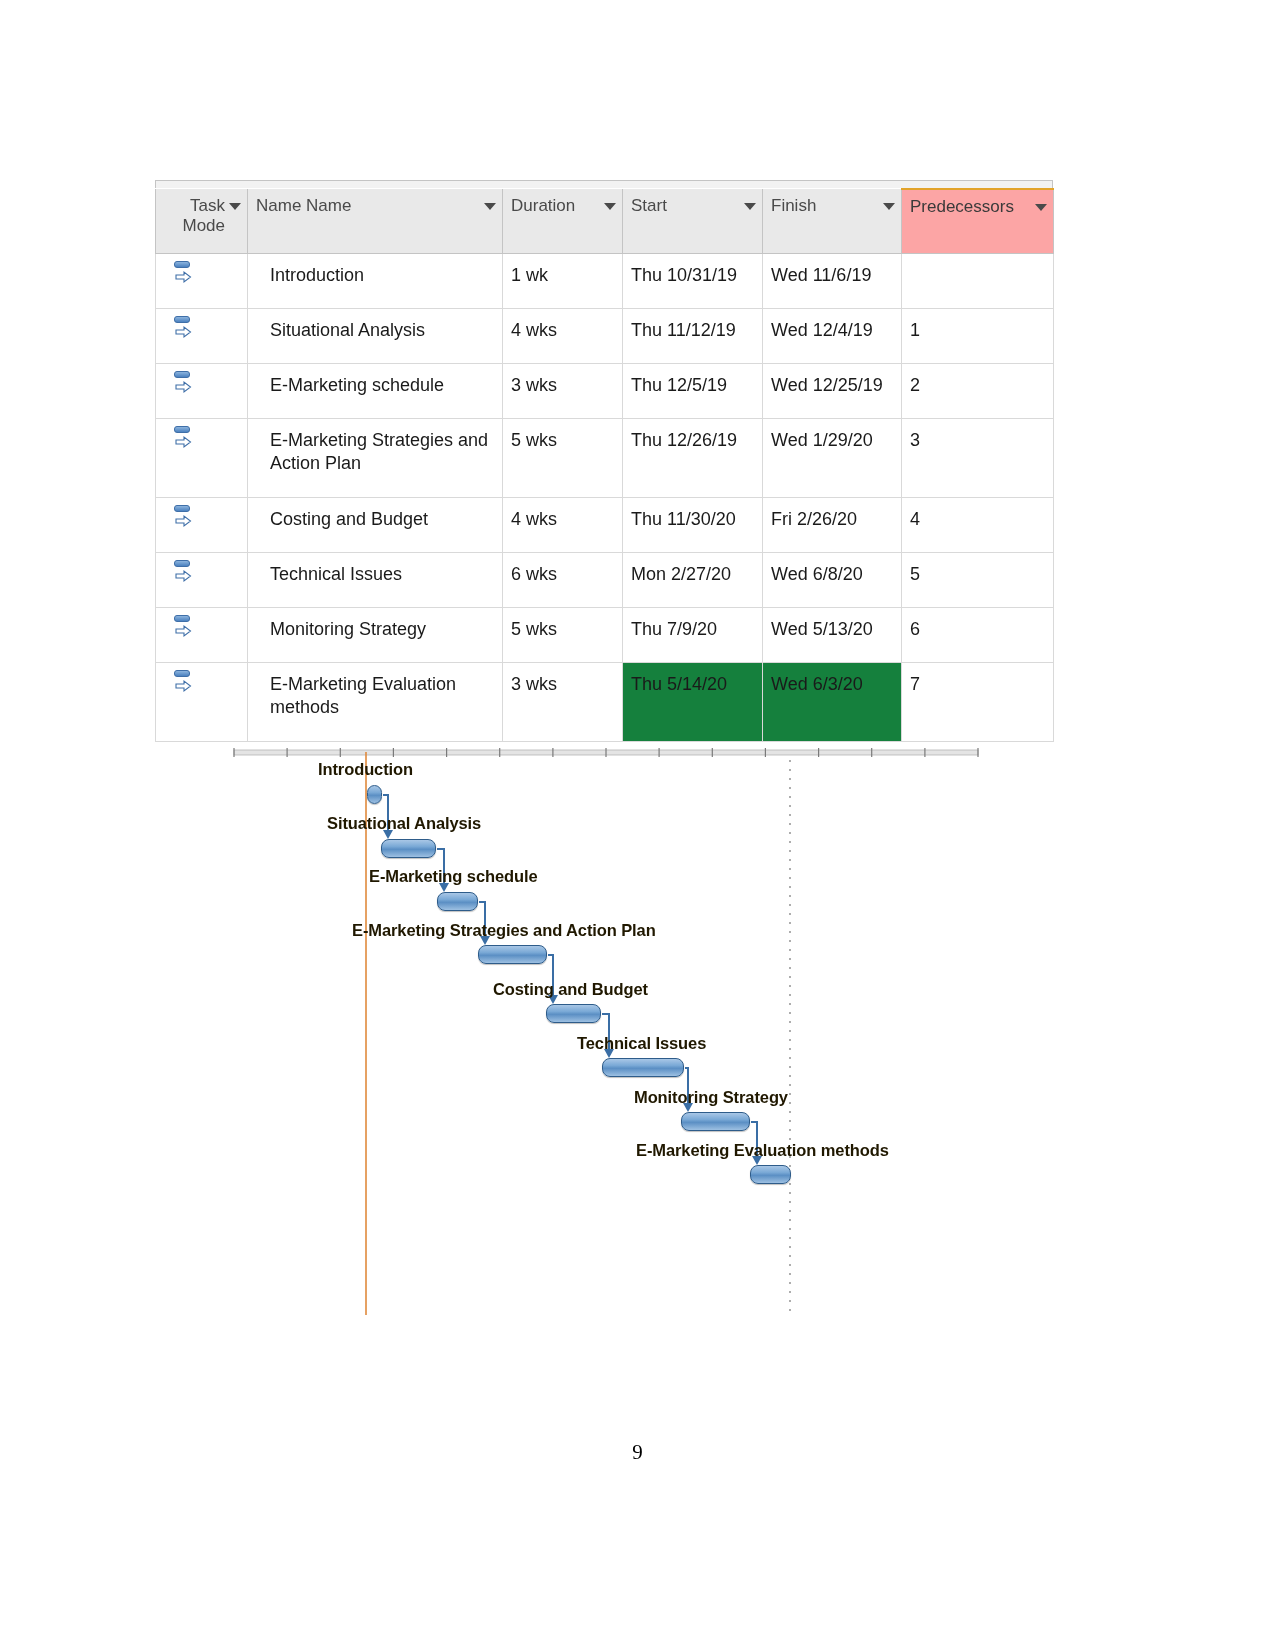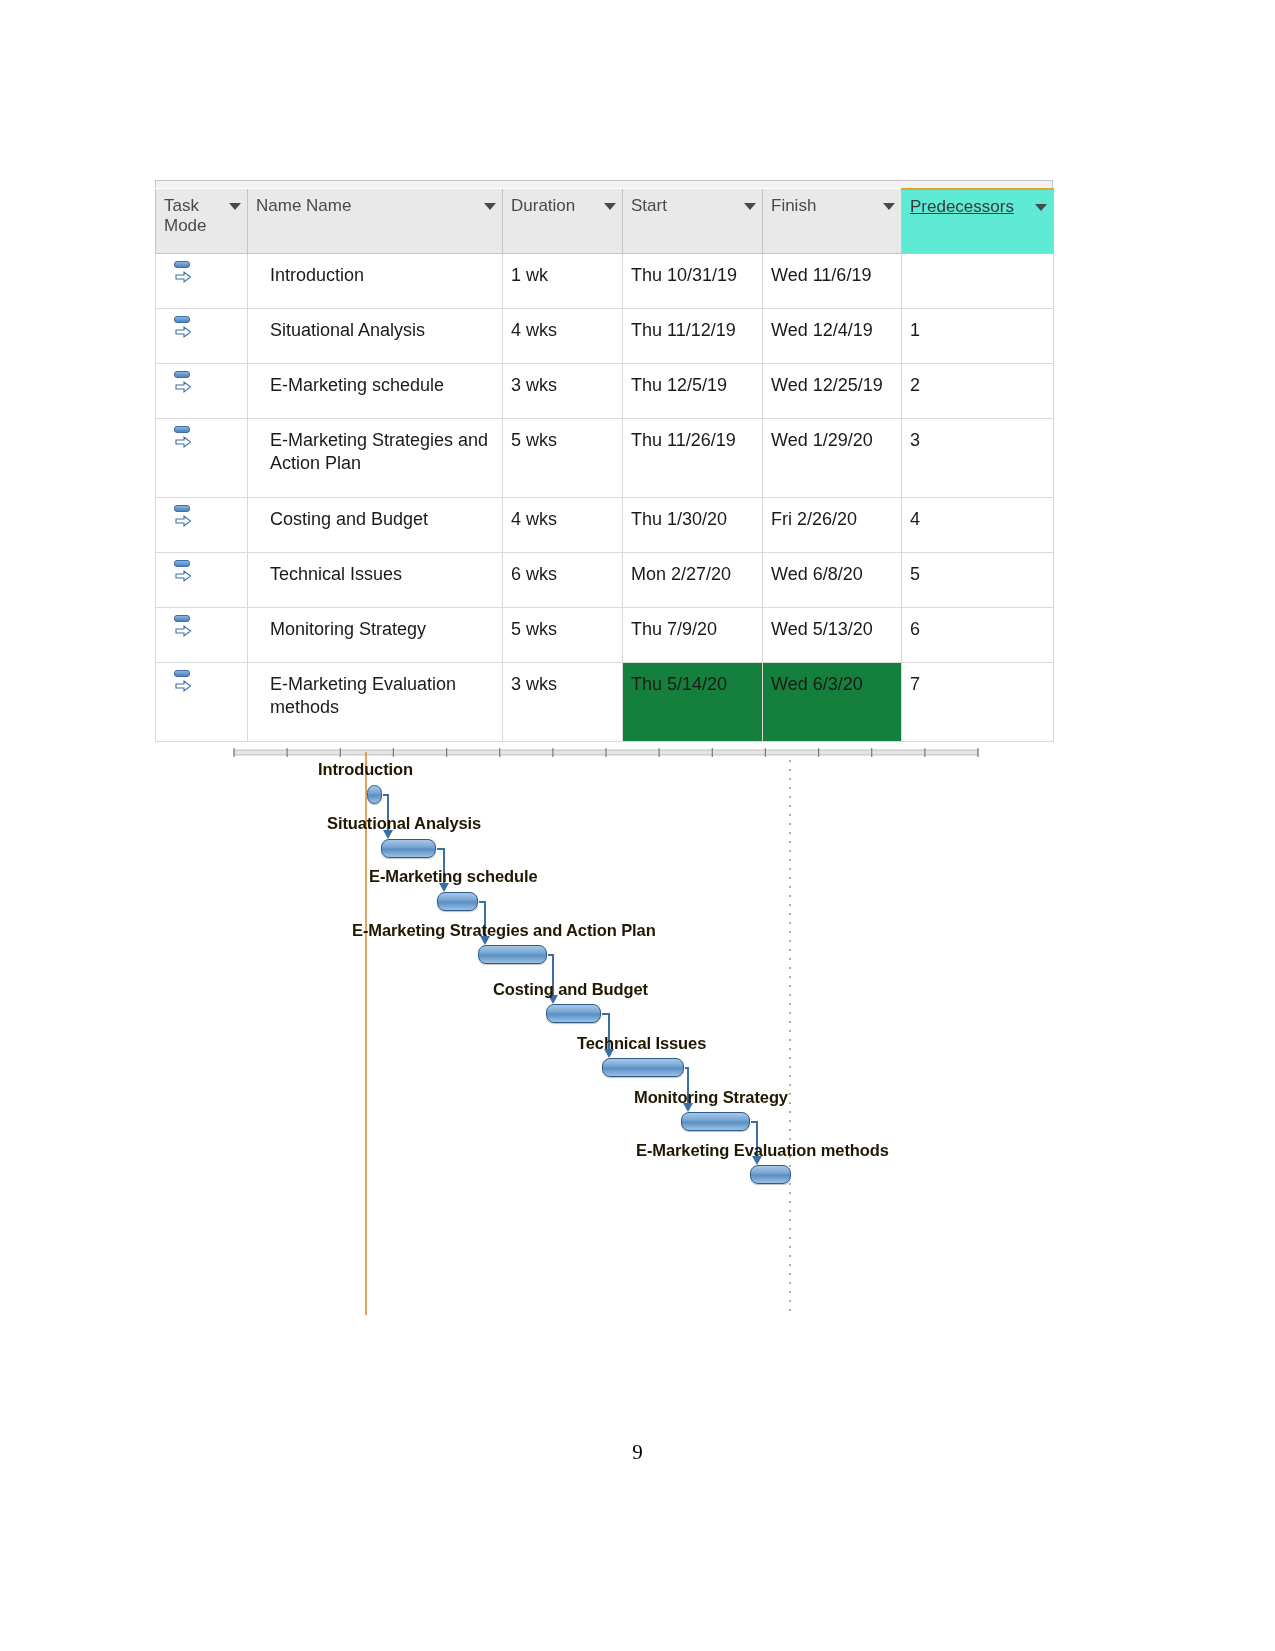--- a/index.html
+++ b/index.html
@@ -43,32 +43,31 @@
   table.grid col.c-finish { width: 139px; }
   table.grid col.c-pred   { width: 152px; }
 
   table.grid th {
     background: #e9e9e9;
     border: 1px solid #c4c4c4;
     border-top: none;
     font-weight: normal;
     font-size: 17px;
     color: #4a4a4a;
-    text-align: left;
+    text-align: right;
     vertical-align: top;
     padding: 7px 6px 10px 8px;
     height: 46px;
     position: relative;
   }
   table.grid th.pred-col {
-    background: #5eead4;
+    background: #fca5a5;
     color: #3a3a3a;
     border-left: 1px solid #d1a72e;
     border-top: 2px solid #e2a32a;
-    text-decoration: underline;
   }
   .th-inner {
     display: flex;
     align-items: flex-start;
     justify-content: space-between;
     gap: 4px;
   }
   .th-label { line-height: 1.15; }
   .filter-arrow {
     width: 0; height: 0;
@@ -235,31 +234,31 @@
           <td class="">Thu 12/5/19</td>
           <td class="">Wed 12/25/19</td>
           <td>2</td>
         </tr>
         <tr class="tall">
           <td class="mode-cell"><span class="mode-icon"><span class="bar"></span><svg class="arrow" viewBox="0 0 17 14">
                 <path d="M1 5 H9 V2 L15.5 7 L9 12 V9 H1 Z" fill="#ffffff" stroke="#3f6fa8" stroke-width="1.1"></path>
               </svg></span></td>
           <td class="name-cell">E-Marketing Strategies and Action Plan</td>
           <td>5 wks</td>
-          <td class="">Thu 11/26/19</td>
+          <td class="">Thu 12/26/19</td>
           <td class="">Wed 1/29/20</td>
           <td>3</td>
         </tr>
         <tr>
           <td class="mode-cell"><span class="mode-icon"><span class="bar"></span><svg class="arrow" viewBox="0 0 17 14">
                 <path d="M1 5 H9 V2 L15.5 7 L9 12 V9 H1 Z" fill="#ffffff" stroke="#3f6fa8" stroke-width="1.1"></path>
               </svg></span></td>
           <td class="name-cell">Costing and Budget</td>
           <td>4 wks</td>
-          <td class="">Thu 1/30/20</td>
+          <td class="">Thu 11/30/20</td>
           <td class="">Fri 2/26/20</td>
           <td>4</td>
         </tr>
         <tr>
           <td class="mode-cell"><span class="mode-icon"><span class="bar"></span><svg class="arrow" viewBox="0 0 17 14">
                 <path d="M1 5 H9 V2 L15.5 7 L9 12 V9 H1 Z" fill="#ffffff" stroke="#3f6fa8" stroke-width="1.1"></path>
               </svg></span></td>
           <td class="name-cell">Technical Issues</td>
           <td>6 wks</td>
           <td class="">Mon 2/27/20</td>

